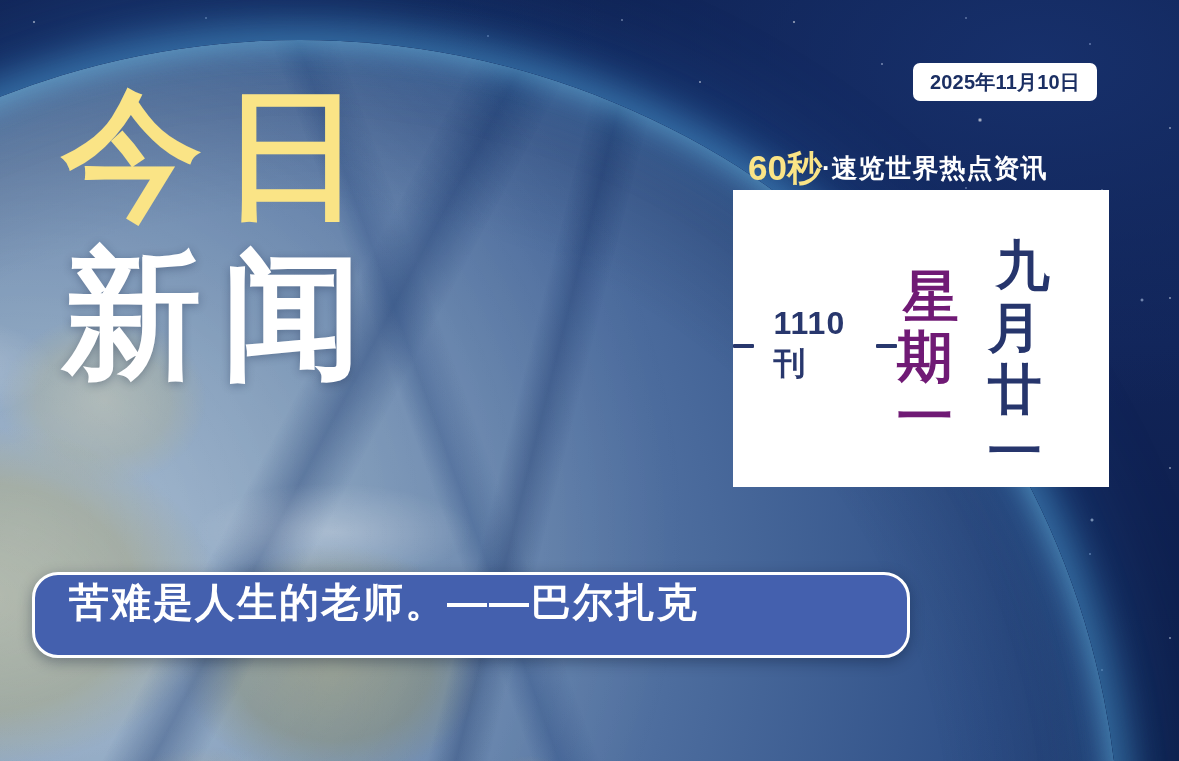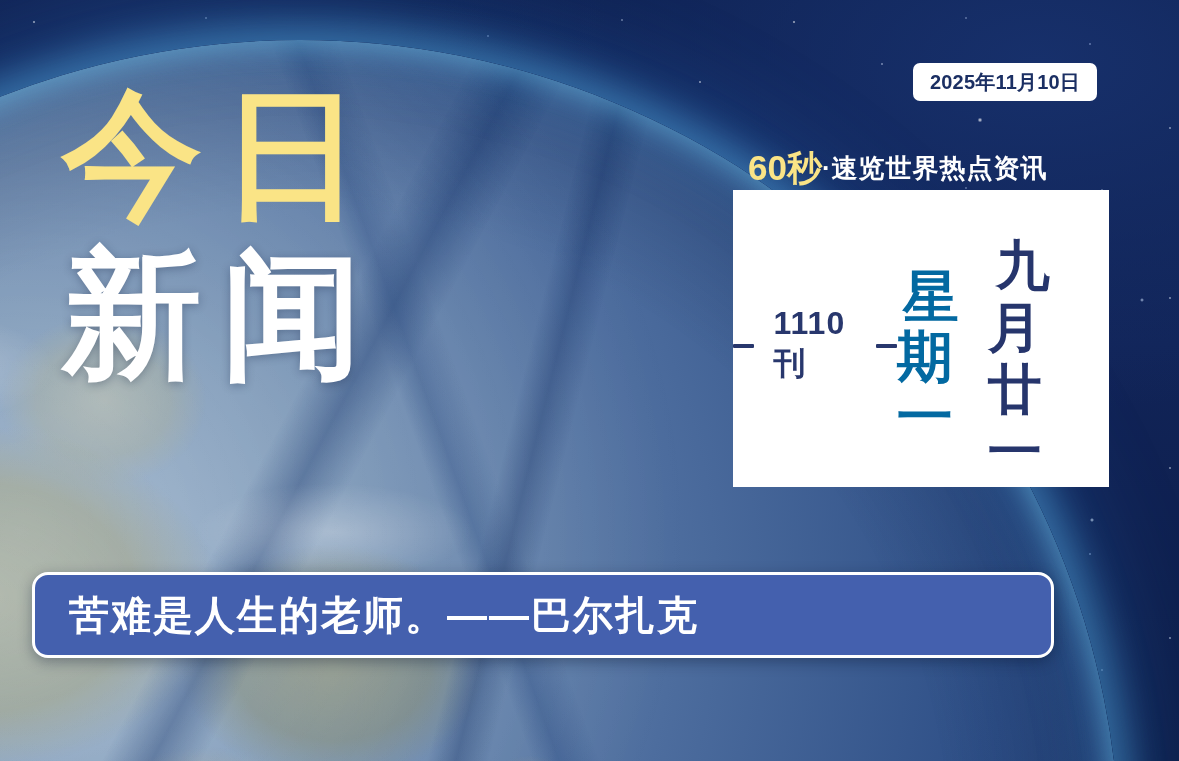--- a/index.html
+++ b/index.html
@@ -257,21 +257,21 @@
   }
   .issue-dash {
     display: inline-block;
     width: 26px;
     height: 4px;
     background: #28376d;
     border-radius: 1px;
   }
   .weekday {
     margin-top: 22px;
-    color: #0369a1;
+    color: #701a75;
     font-size: 56px;
     line-height: 60px;
     font-weight: bold;
     letter-spacing: 6px;
     text-indent: 6px;
   }
   .lunar {
     margin-top: 24px;
     color: #26356c;
     font-size: 54px;
@@ -279,28 +279,28 @@
     font-weight: bold;
     letter-spacing: 8px;
     text-indent: 8px;
   }
 
   
   .quote-bar {
     position: absolute;
     left: 32px;
     top: 572px;
-    width: 1022px;
+    width: 878px;
     height: 86px;
     box-sizing: border-box;
     background: #4460ae;
     border: 3px solid #ffffff;
-    border-radius: 16px;
-    display: flex;
-    align-items: center;
+    border-radius: 26px;
+    display: flex;
+    align-items: flex-start;
     padding-left: 34px;
     box-shadow: 0 4px 14px rgba(6,16,44,.35);
   }
   .quote-text {
     color: #ffffff;
     font-size: 40px;
     font-weight: bold;
     letter-spacing: 2px;
     white-space: nowrap;
   }

